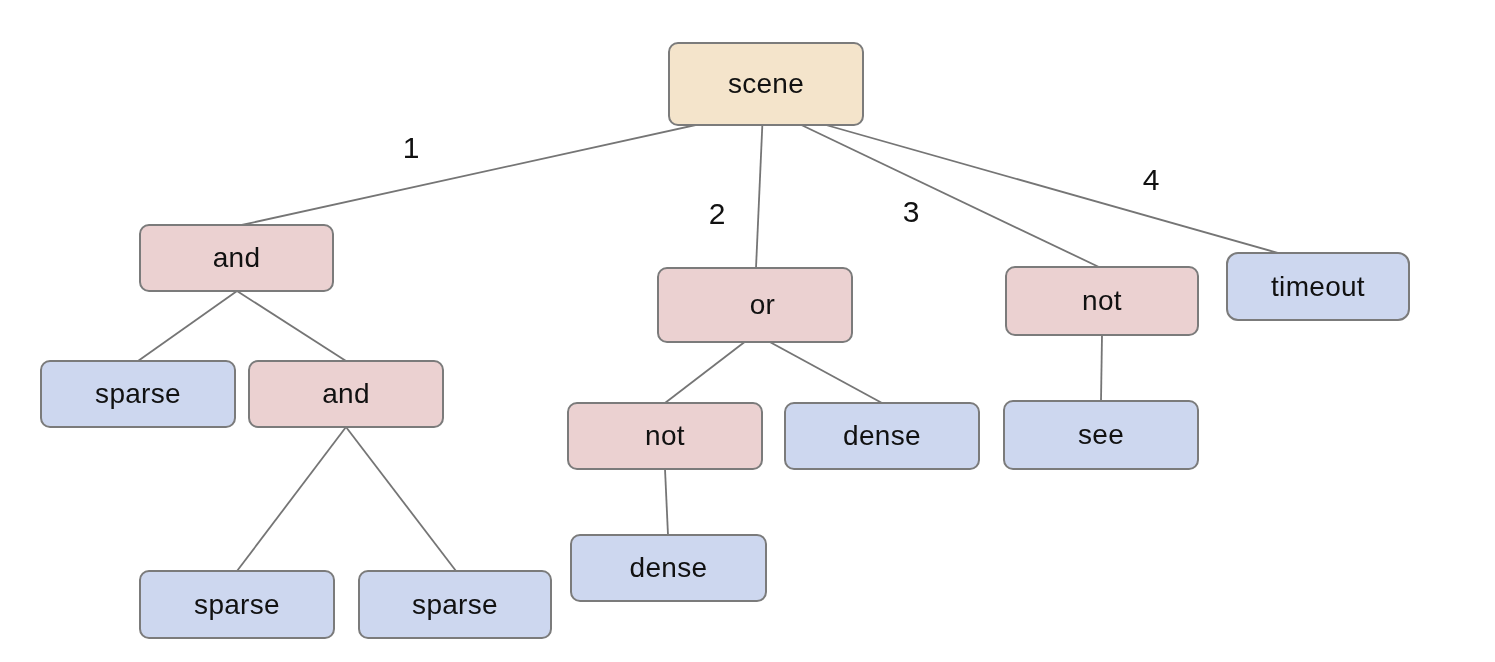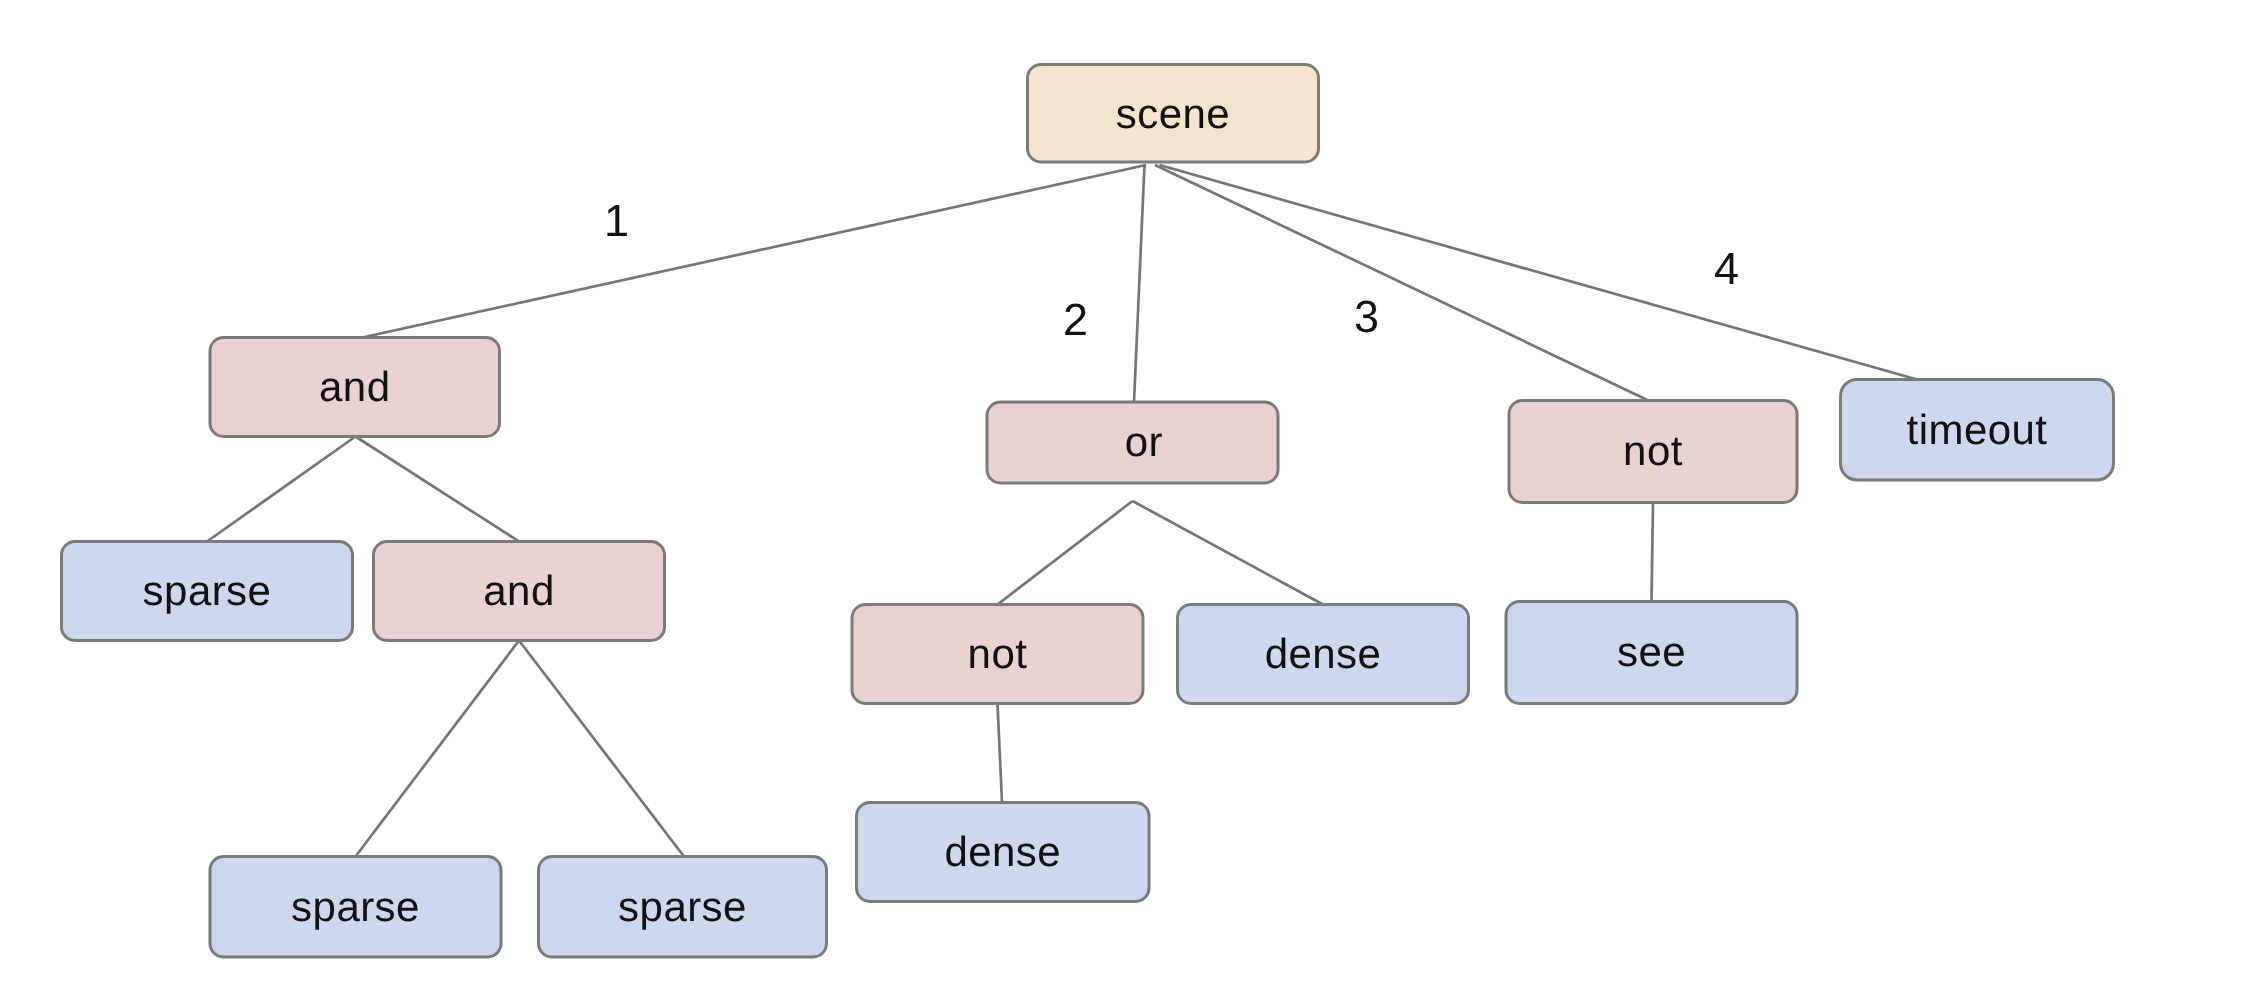--- a/index.html
+++ b/index.html
@@ -72,25 +72,25 @@
     <line x1="755" y1="334" x2="882" y2="403"></line>
     <line x1="665" y1="469" x2="668" y2="535"></line>
     <line x1="1102" y1="335" x2="1101" y2="401"></line>
   </svg>
 
   <div class="edge-label" style="left:411px; top:148px;">1</div>
   <div class="edge-label" style="left:717px; top:214px;">2</div>
   <div class="edge-label" style="left:911px; top:212px;">3</div>
   <div class="edge-label" style="left:1151px; top:180px;">4</div>
 
-  <div class="node root" style="left:668px; top:42px; width:196px; height:67px;margin-left:16px;">scene</div>
+  <div class="node root" style="left:668px; top:42px; width:196px; height:84px;">scene</div>
 
   <div class="node operator" style="left:139px; top:224px; width:195px; height:68px;">and</div>
 
-  <div class="node operator" style="left:657px; top:267px; width:196px; height:56px;padding-left:15px;">or</div>
+  <div class="node operator" style="left:657px; top:267px; width:196px; height:76px;padding-left:15px;">or</div>
 
   <div class="node operator" style="left:1005px; top:266px; width:194px; height:70px;">not</div>
 
   <div class="node leaf" style="left:1226px; top:252px; width:184px; height:69px;border-radius:12px;">timeout</div>
 
   <div class="node leaf" style="left:40px; top:360px; width:196px; height:68px;">sparse</div>
 
   <div class="node operator" style="left:248px; top:360px; width:196px; height:68px;">and</div>
 
   <div class="node operator" style="left:567px; top:402px; width:196px; height:68px;">not</div>

